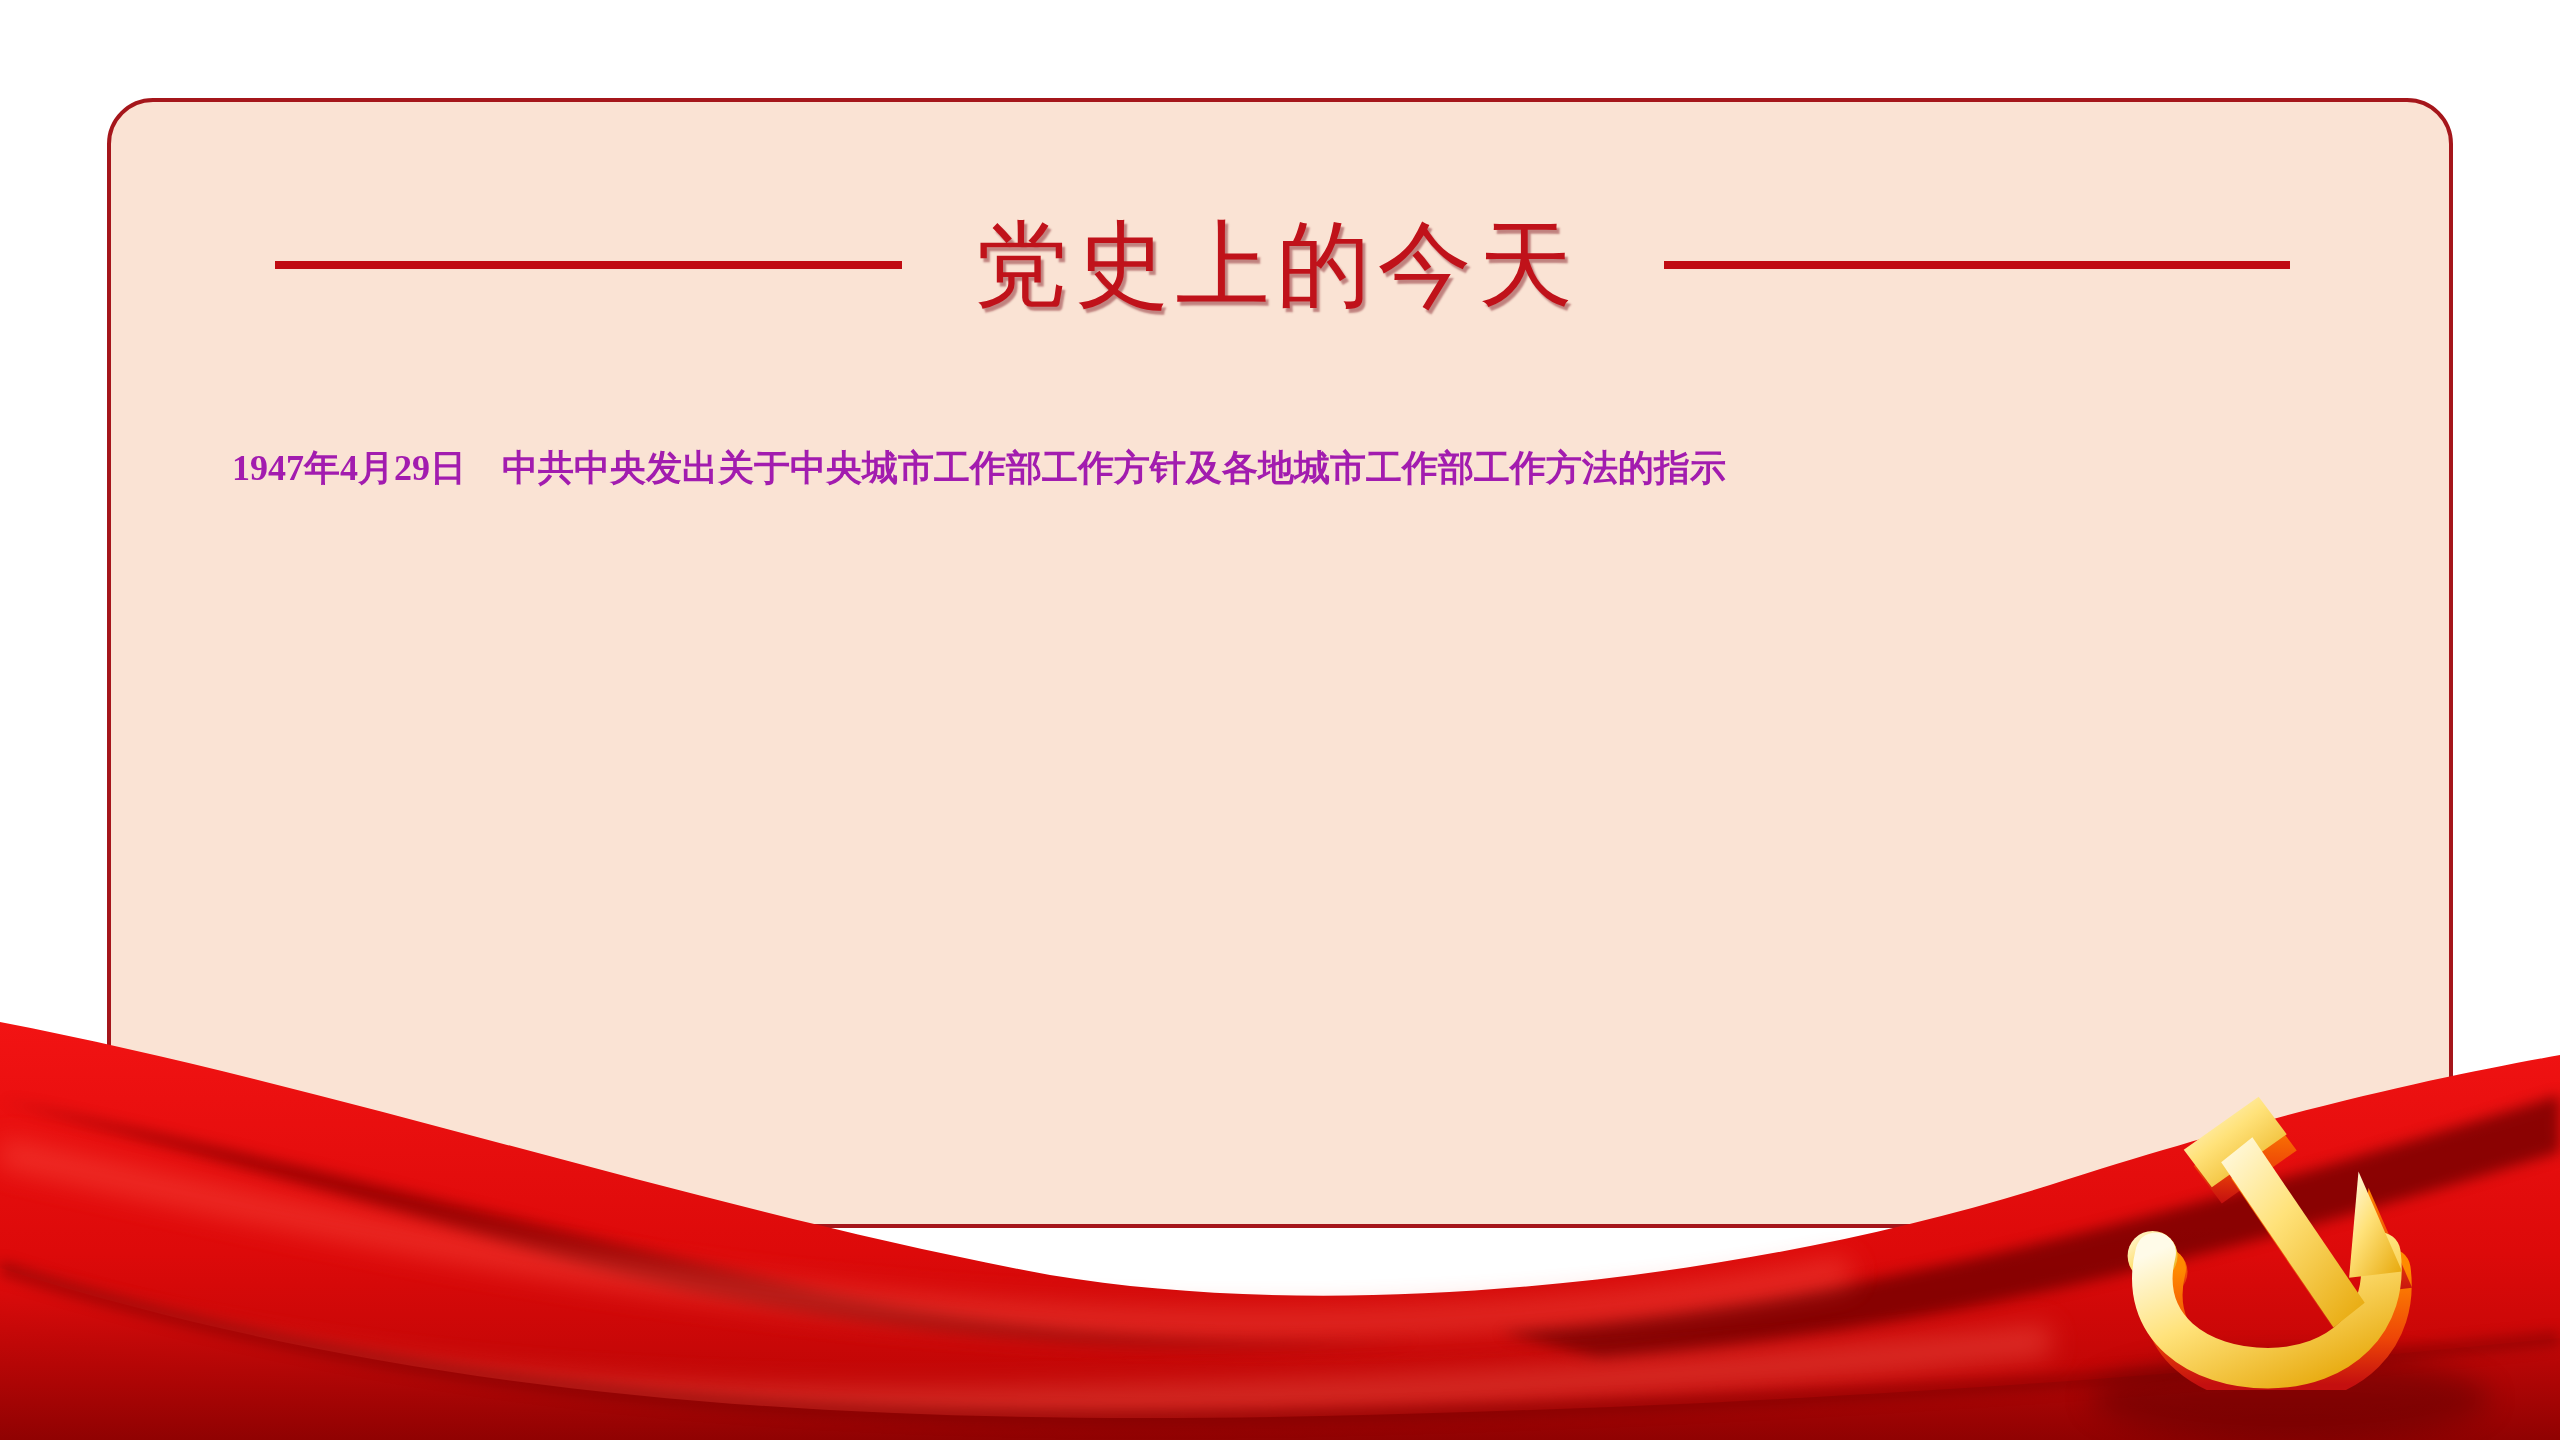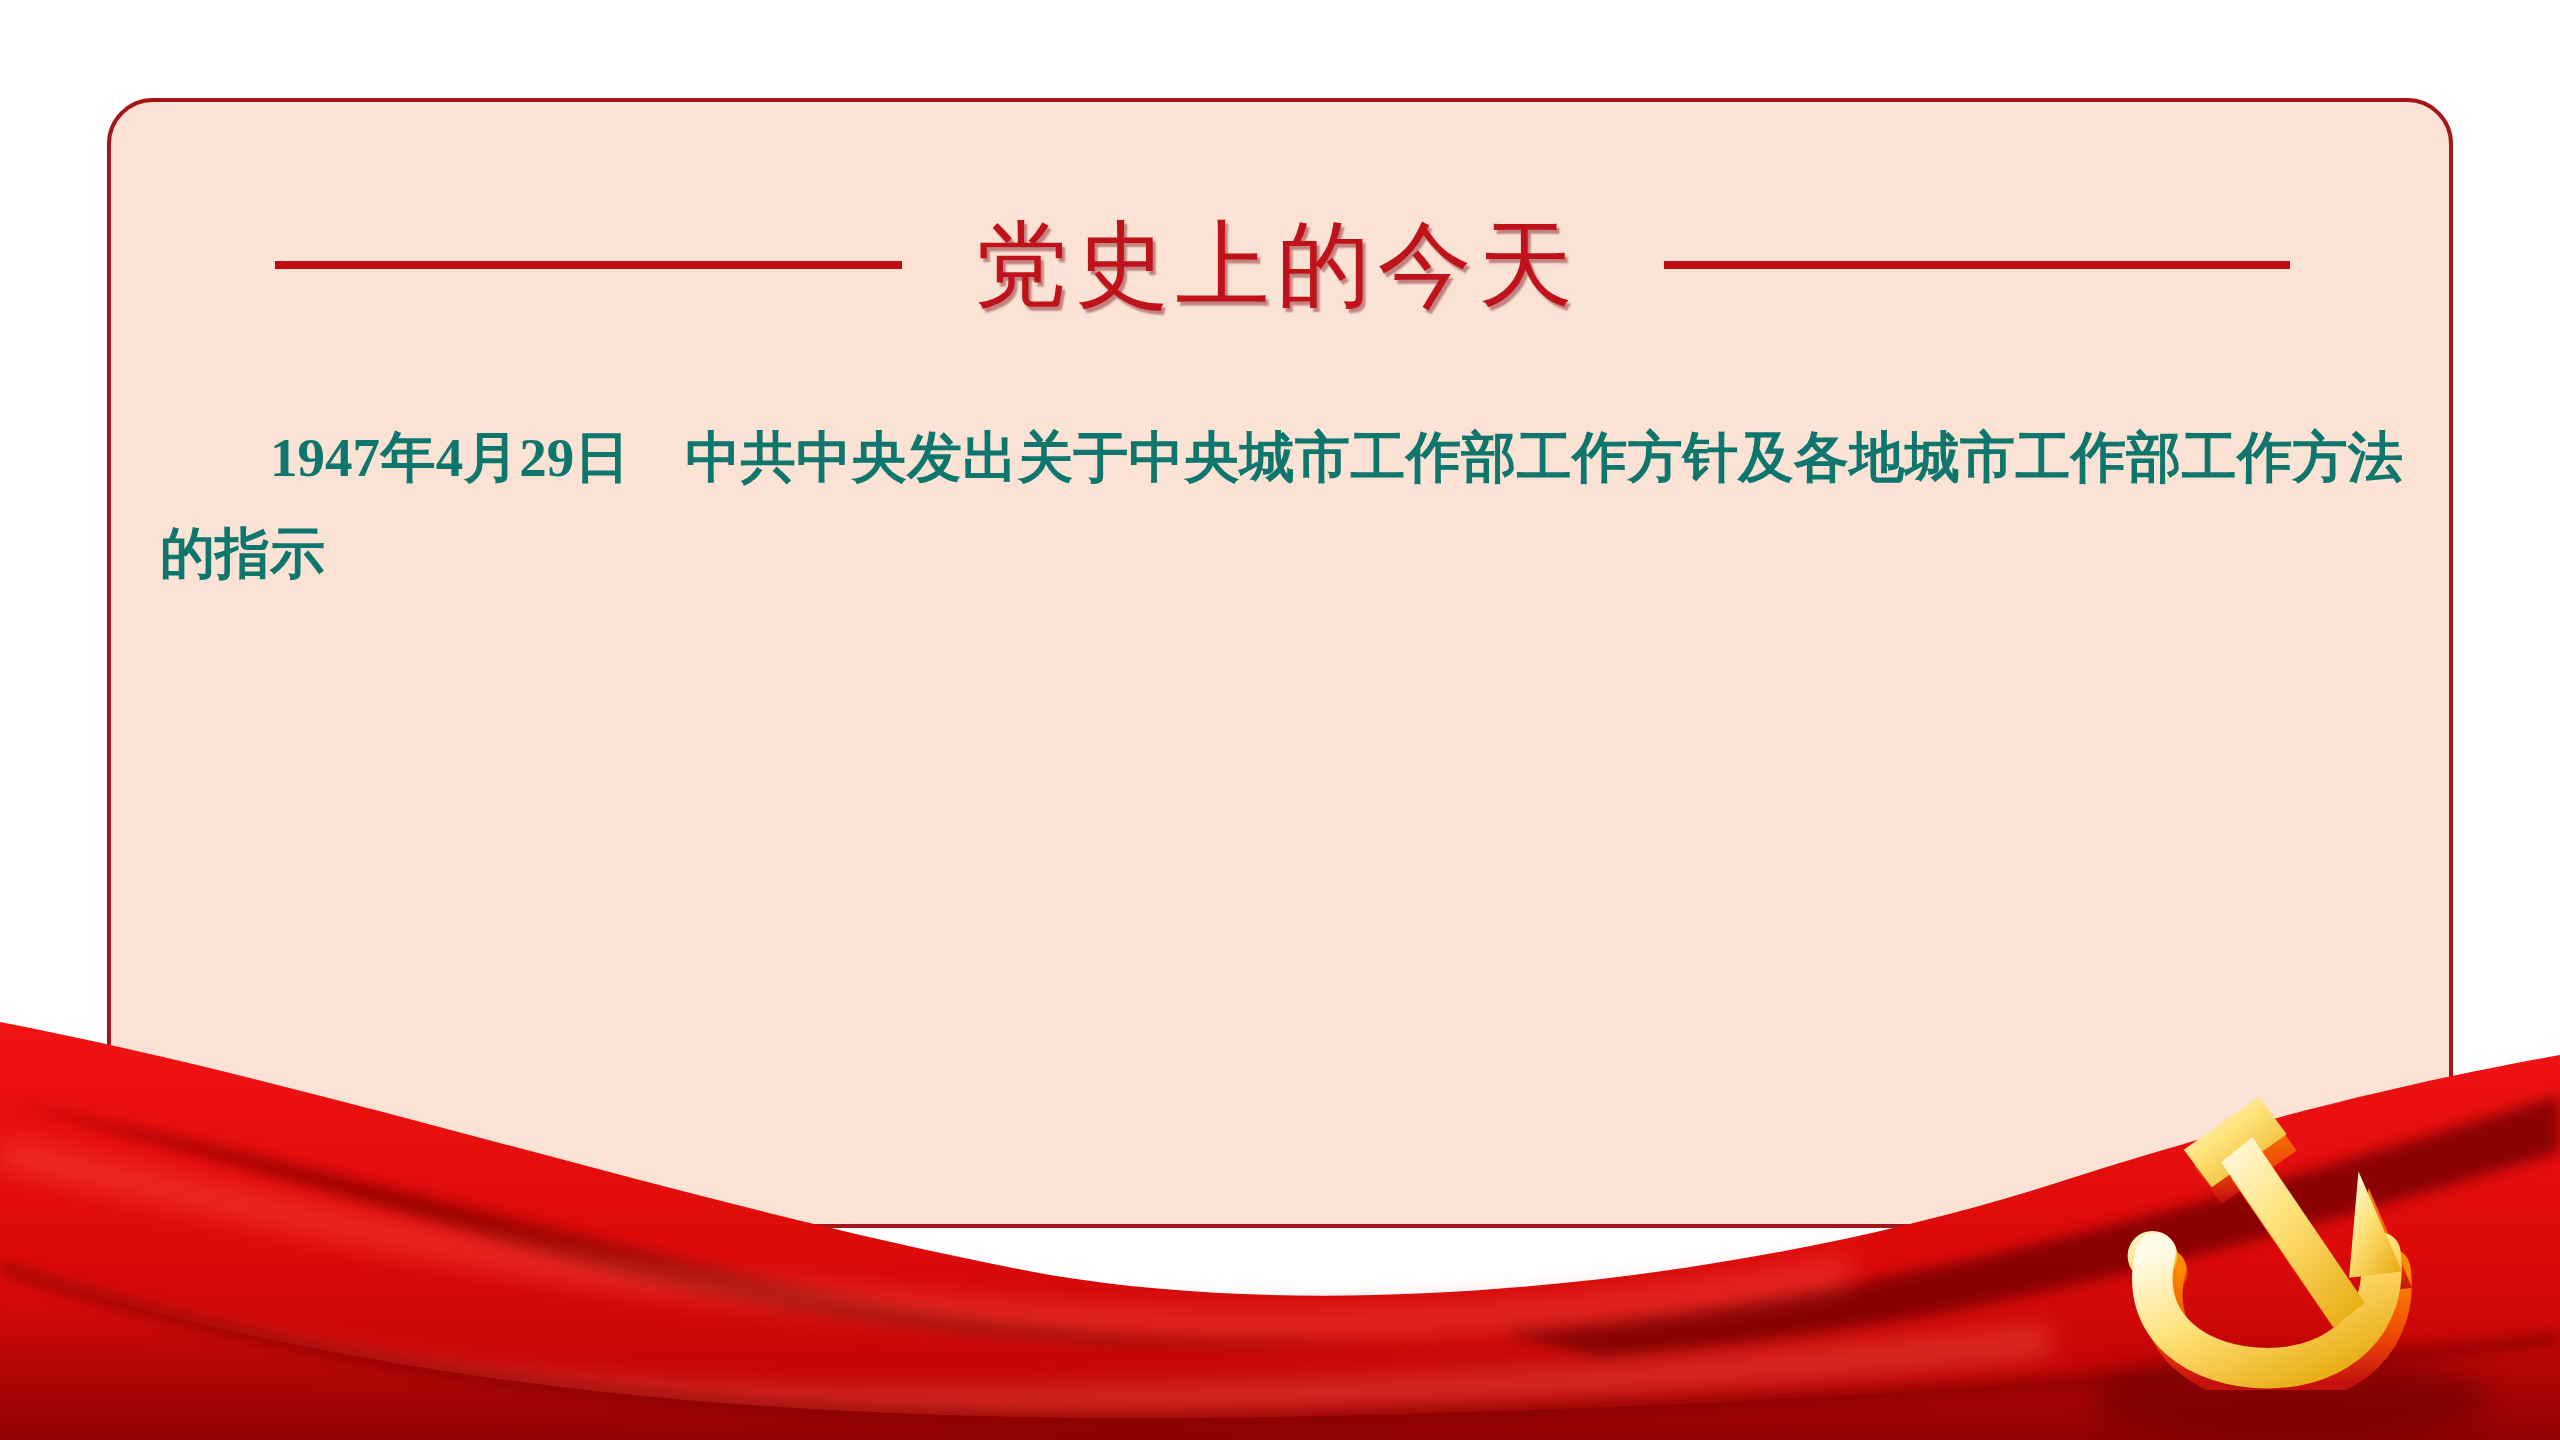--- a/index.html
+++ b/index.html
@@ -25,22 +25,22 @@
   .h-line{flex:1;height:8px;background:#c00b12;}
   .h-line.left{margin-right:72px;}
   .h-line.right{margin-left:84px;}
   .slide-title{
     font-size:94px;line-height:1;color:#c0121a;font-weight:400;
     letter-spacing:7px;white-space:nowrap;
     text-shadow:3px 4px 2px rgba(122,14,24,0.45);
   }
   
   .body-text{
-    position:absolute;left:160px;top:410px;width:2243px;z-index:2;
-    font-size:55px;line-height:96px;font-weight:700;color:#0f766e;
+    position:absolute;left:160px;top:420px;width:2243px;z-index:2;
+    font-size:36px;line-height:96px;font-weight:700;color:#a21caf;
     text-align:justify;
   }
   .body-text p{margin:0;text-indent:2em;}
   
   .ribbon-svg{position:absolute;left:0;top:1000px;width:2560px;height:440px;z-index:3;}
   .emblem-svg{position:absolute;left:2108px;top:1078px;width:320px;height:312px;z-index:4;}
 </style>
 </head>
 <body>
 

